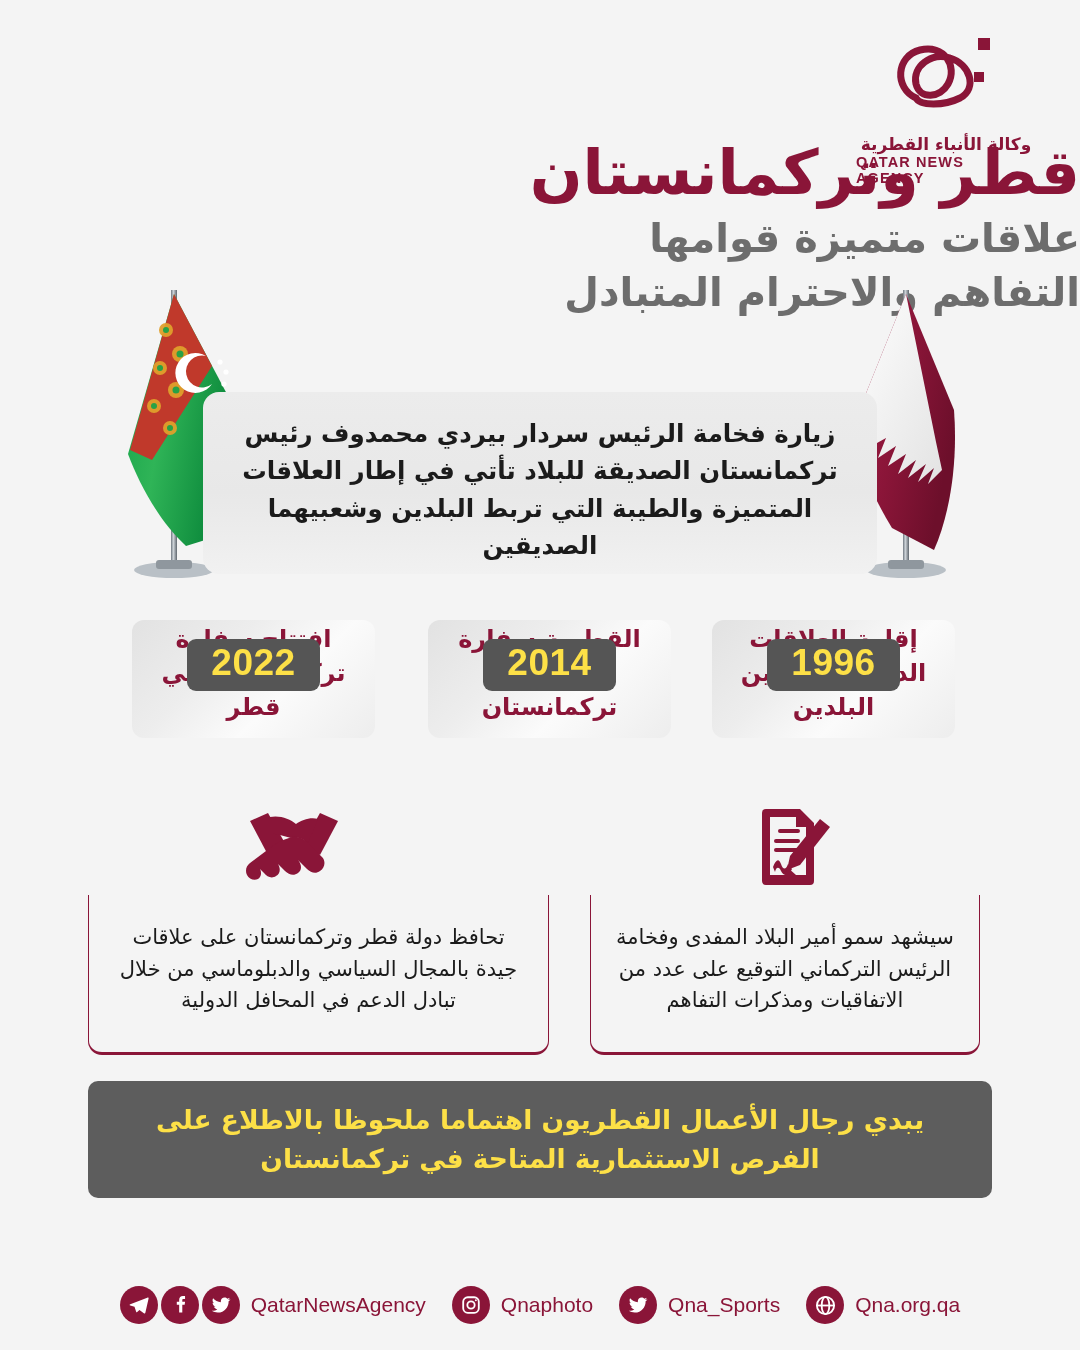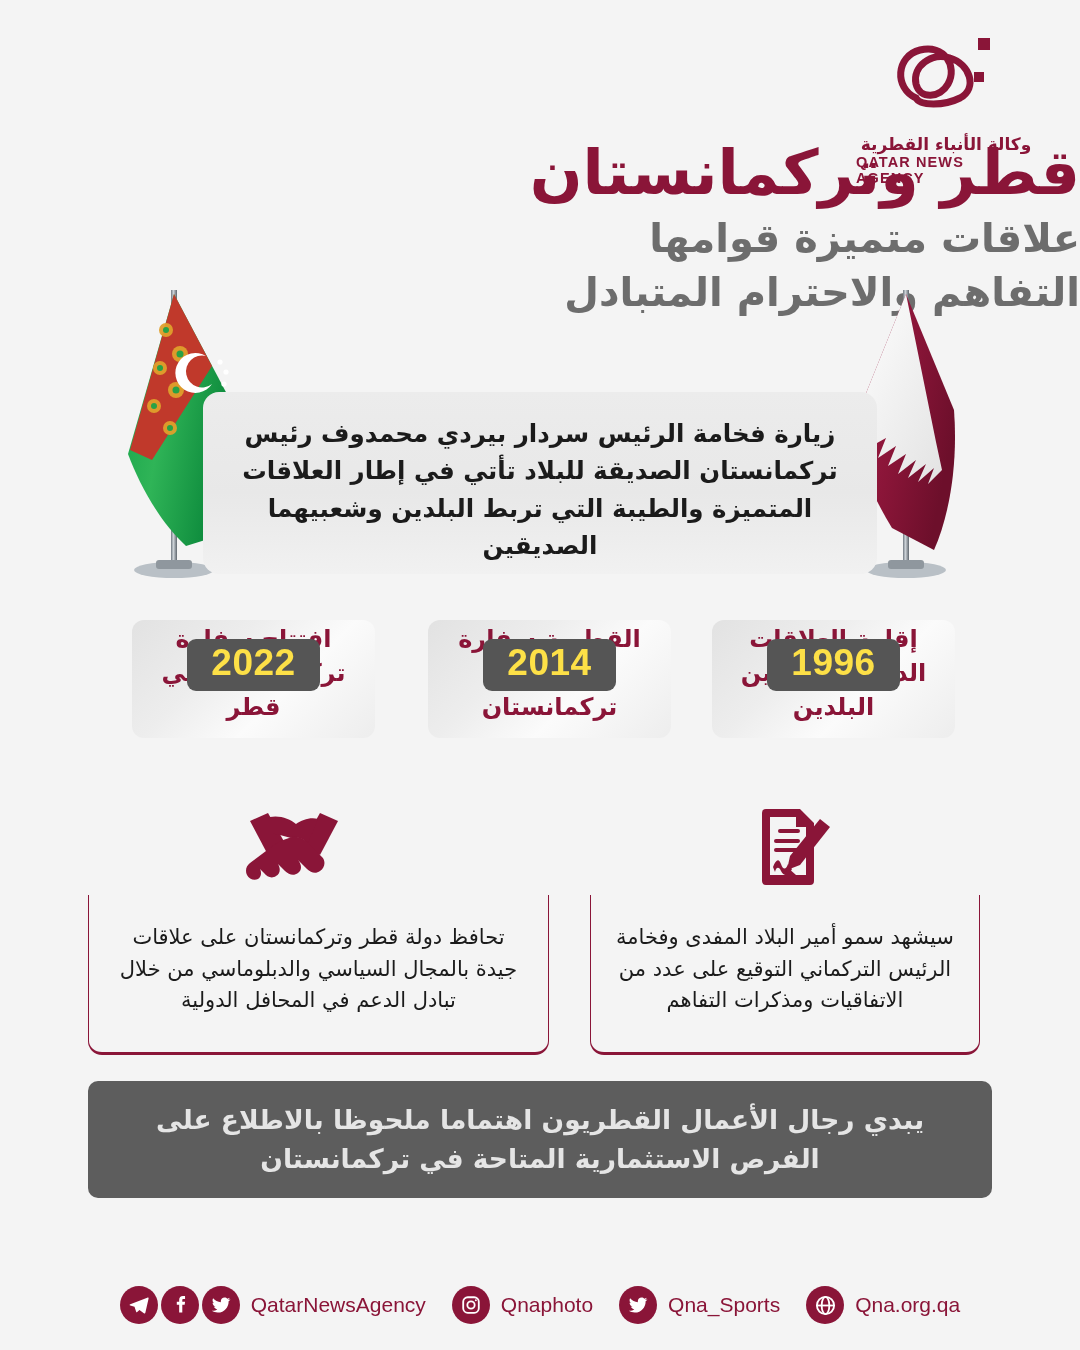--- a/index.html
+++ b/index.html
@@ -74,21 +74,21 @@
   #icon-card-1 { left:590px; width:390px; }
   .icon-card p { font-size:21px; color:#1b1b1b; line-height:1.5; text-align:center; }
   .card-icon { position:absolute; top:805px; width:96px; height:90px; }
   #card-icon-0 { left:246px; }
   #card-icon-1 { left:740px; }
 
   
   #banner { position:absolute; left:88px; top:1081px; width:904px; height:117px;
             background:#5d5d5d; border-radius:10px;
             display:flex; align-items:center; justify-content:center; padding:8px 30px; }
-  #banner p { font-size:26.5px; font-weight:bold; color:#e5e5e5; line-height:1.46;
+  #banner p { font-size:26.5px; font-weight:bold; color:#fde047; line-height:1.46;
               text-align:center; }
 
   
   #footer { position:absolute; left:0; top:1282px; width:1080px; height:46px;
             display:flex; align-items:center; justify-content:center; direction:ltr; gap:0; }
   .sgroup { display:flex; align-items:center; margin-right:26px; }
   .sgroup:last-child { margin-right:0; }
   .sicon { width:38px; height:38px; border-radius:50%; background:#8A1538;
            display:flex; align-items:center; justify-content:center; margin-right:3px; }
   .sgroup .slabel { font-size:21px; color:#8A1538; font-family:"Liberation Sans", sans-serif;

